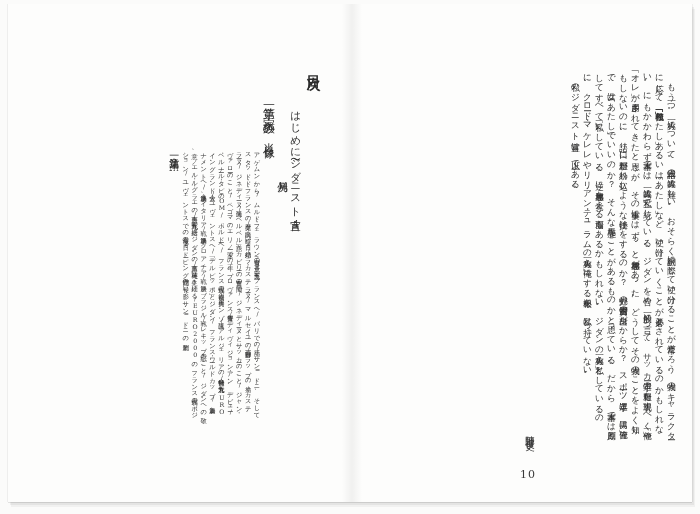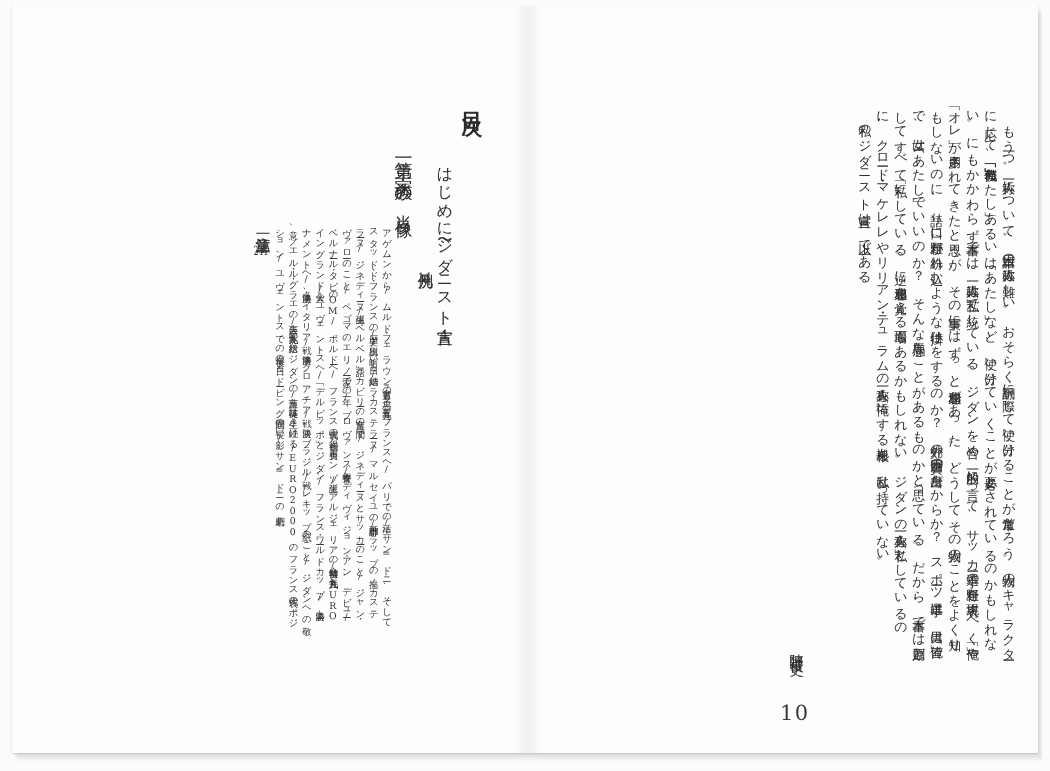--- a/index.html
+++ b/index.html
@@ -29,21 +29,21 @@
   .toc-notes{font-size:10px;line-height:13px;padding-top:92px;margin-block-start:26px;}
   .toc-notes .pg{margin-inline-start:14px;}
 
   
   .body-block{position:absolute;left:420px;top:64px;width:250px;height:368px;}
   .body-block p{margin:0;font-size:8.6px;line-height:12px;text-indent:1em;
     letter-spacing:0;color:#2e2e2e;}
   .para-2{margin-block-start:46px;}
   .signature{margin-block-start:34px;font-size:9.5px;line-height:12px;
     text-align:end;letter-spacing:2px;}
-  .pageno{position:absolute;left:512px;top:464px;font-size:14px;letter-spacing:1px;color:#3a3a3a;
+  .pageno{position:absolute;left:512px;top:464px;font-size:11px;letter-spacing:1px;color:#3a3a3a;
     font-family:"DejaVu Serif","Liberation Serif",serif;text-align:right;}
 </style>
 </head>
 <body>
 
 <div class="photo">
   <div class="spread">
 
     <div>
       <div class="toc v">

